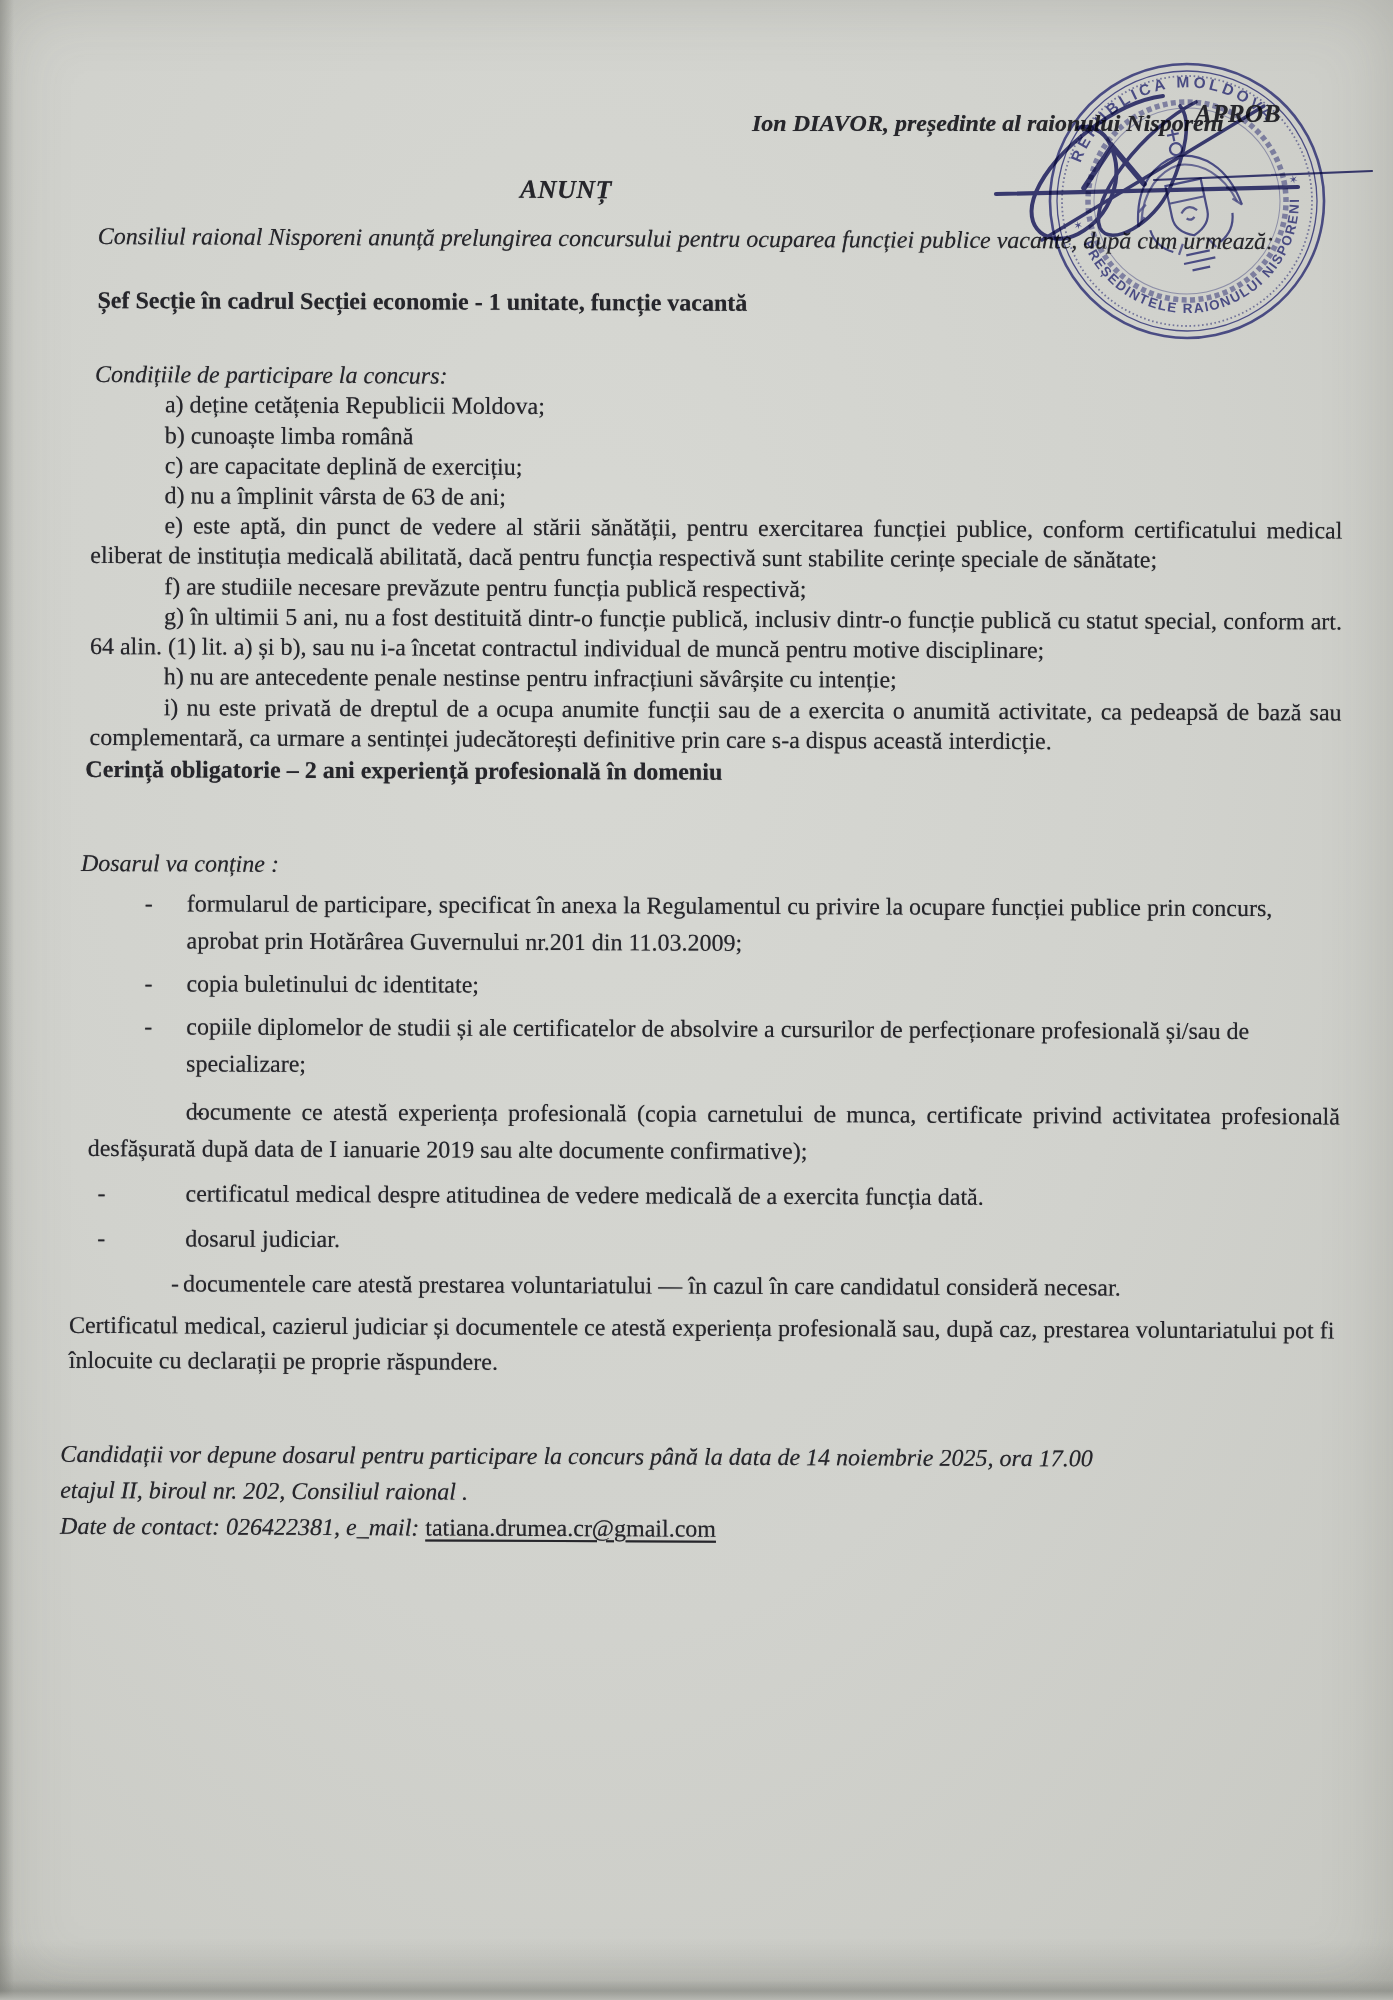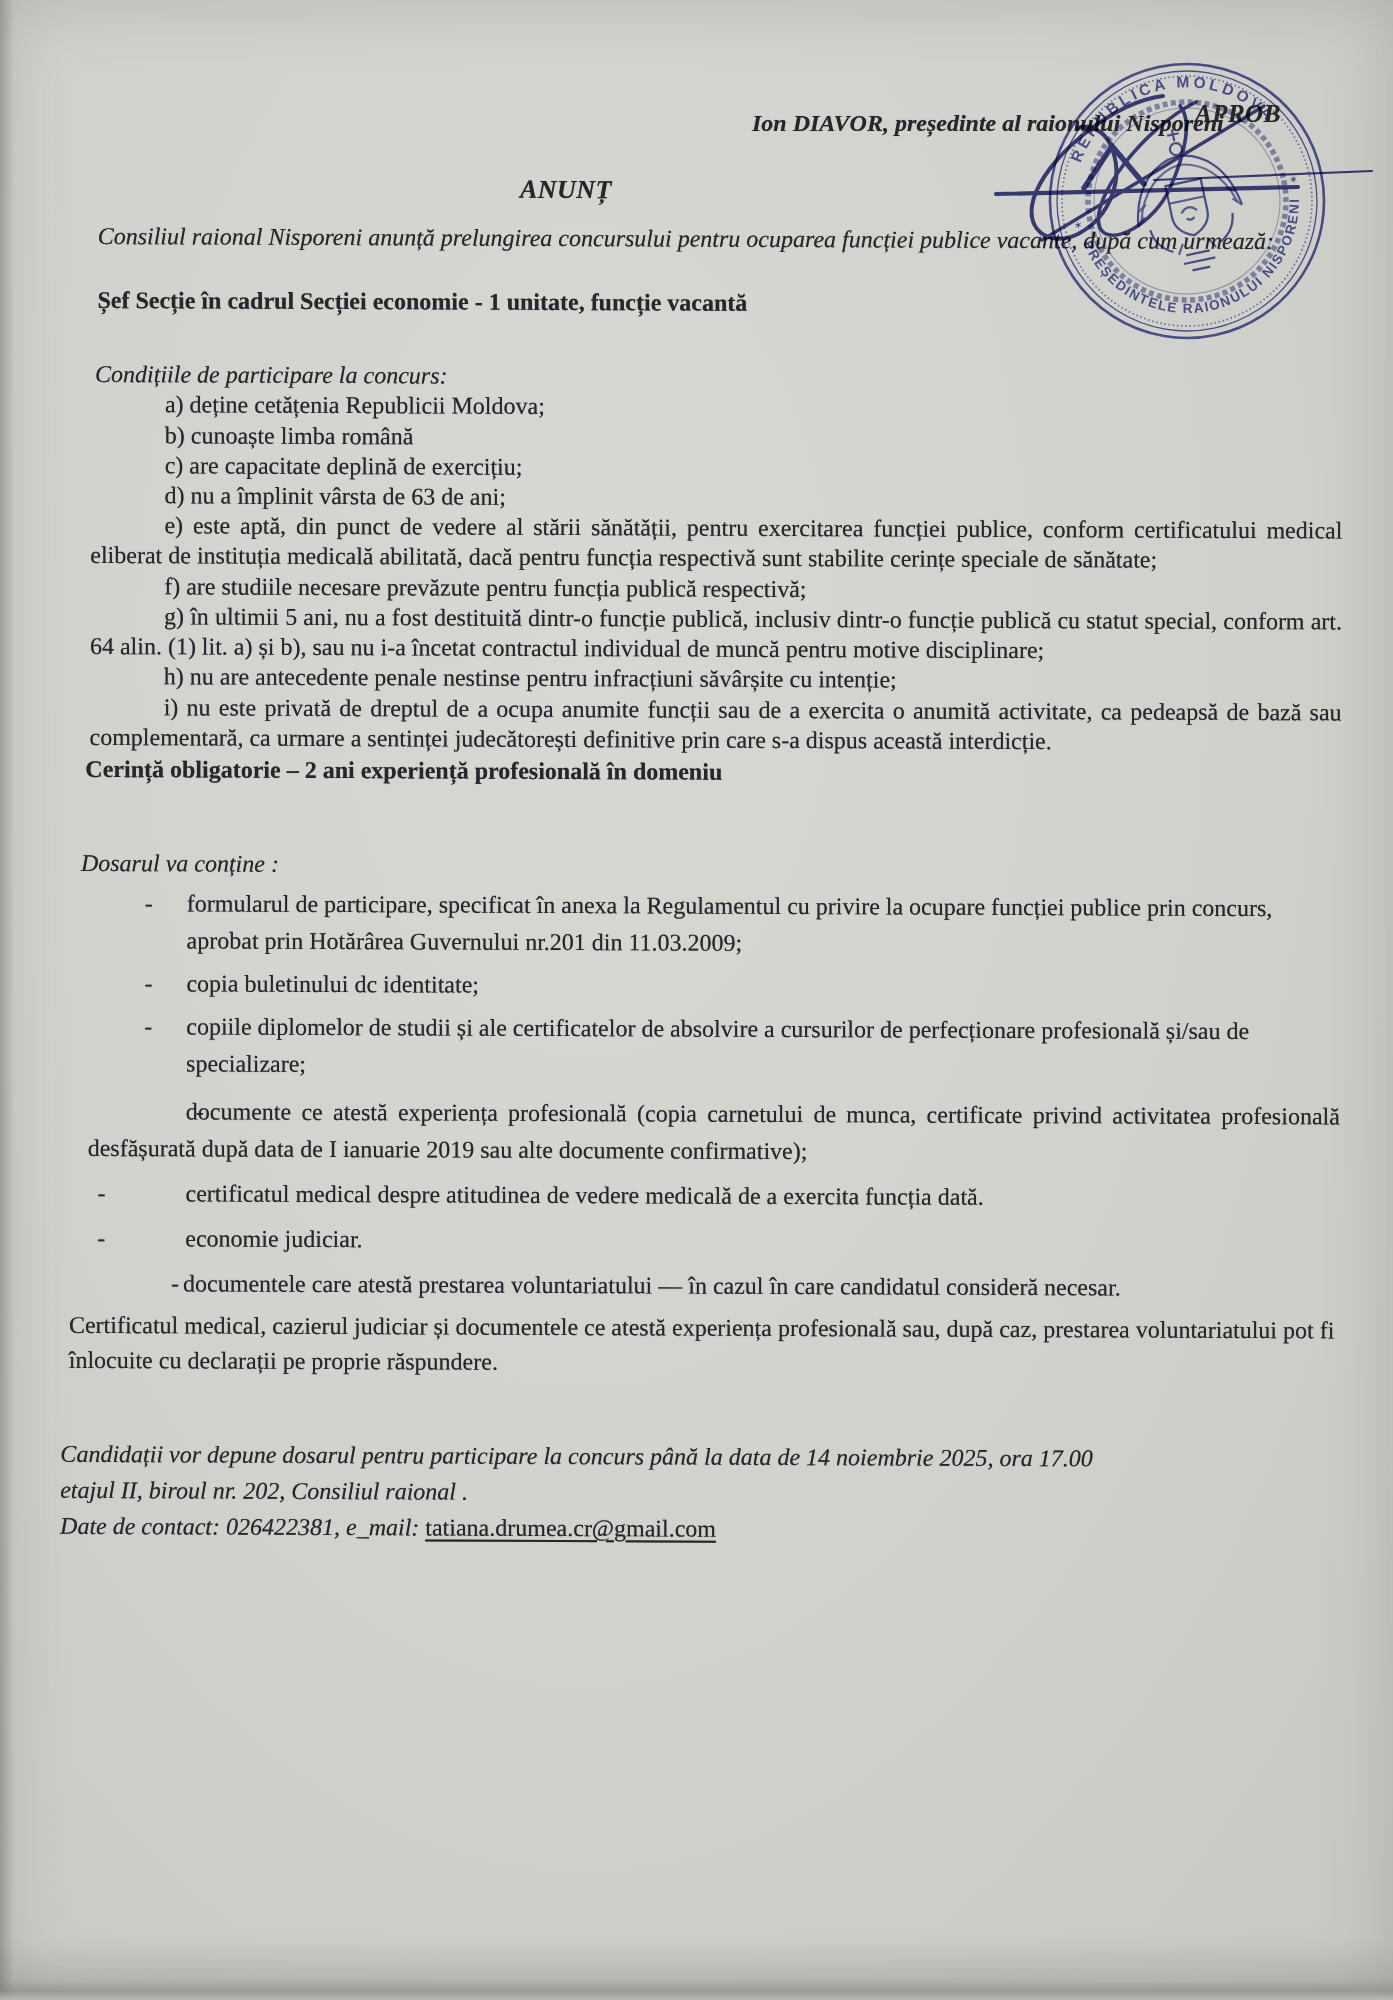--- a/index.html
+++ b/index.html
@@ -177,21 +177,21 @@
       <div class="di di-b4 txt">
         <span class="dash">-</span>
         <span>documente ce atestă experiența profesională (copia carnetului de munca, certificate privind activitatea profesională desfășurată după data de I ianuarie 2019 sau alte documente confirmative);</span>
       </div>
       <div class="di di-b txt">
         <span class="dash">-</span>
         <span>certificatul medical despre atitudinea de vedere medicală de a exercita funcția dată.</span>
       </div>
       <div class="di di-b txt">
         <span class="dash">-</span>
-        <span>economie judiciar.</span>
+        <span>dosarul judiciar.</span>
       </div>
       <div class="di di-c txt">
         <span class="dash">-</span>
         <span>documentele care atestă prestarea voluntariatului — în cazul în care candidatul consideră necesar.</span>
       </div>
     </div>
 
     <p class="note txt">Certificatul medical, cazierul judiciar și documentele ce atestă experiența profesională sau, după caz, prestarea voluntariatului pot fi înlocuite cu declarații pe proprie răspundere.</p>
 
     <div class="footer">

